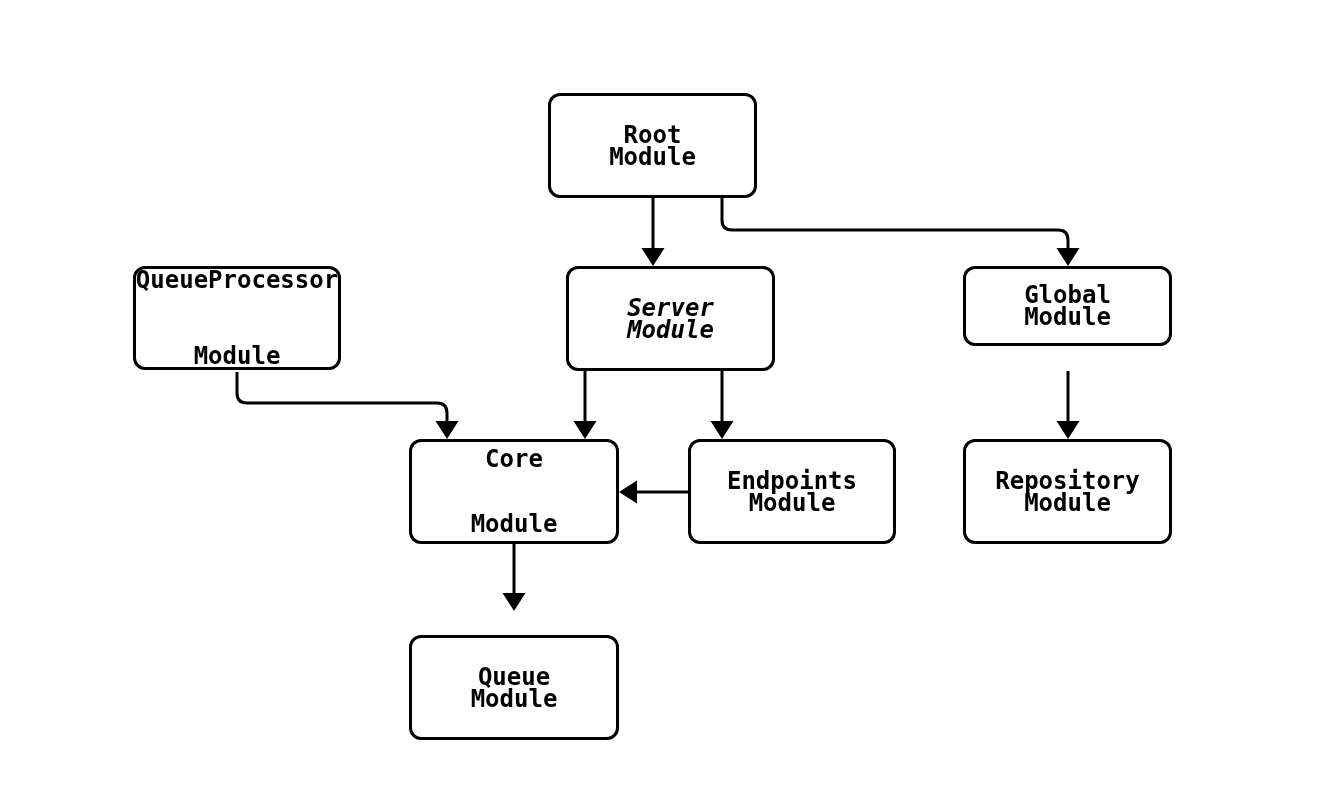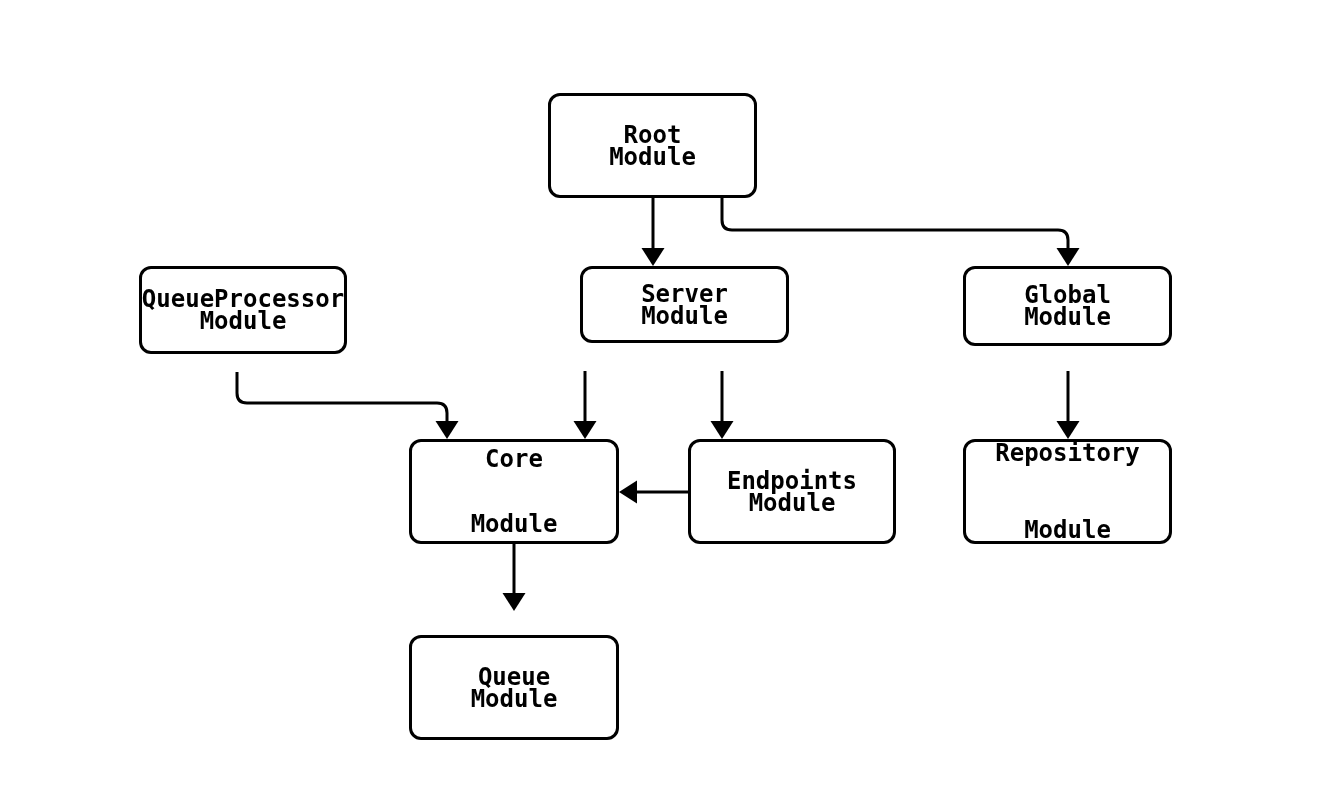--- a/index.html
+++ b/index.html
@@ -44,26 +44,26 @@
     stroke: #000000;
     stroke-width: 3;
     stroke-linejoin: round;
   }
   .arrowhead {
     fill: #000000;
     stroke: none;
   }
   
   #n-root          { left: 548px;  top: 93px;  width: 209px; height: 105px; }
-  #n-queueprocessor{ left: 139px;  top: 266px; width: 208px; height: 88px; }
-  #n-server        { left: 580px;  top: 266px; width: 209px; height: 77px; }
+  #n-queueprocessor{ left: 133px;  top: 266px; width: 208px; height: 104px; justify-content: space-between; }
+  #n-server        { left: 566px;  top: 266px; width: 209px; height: 105px; font-style: italic; }
   #n-global        { left: 963px;  top: 266px; width: 209px; height: 80px; }
   #n-core          { left: 409px;  top: 439px; width: 210px; height: 105px; gap: 43px; }
   #n-endpoints     { left: 688px;  top: 439px; width: 208px; height: 105px; }
-  #n-repository    { left: 963px;  top: 439px; width: 209px; height: 105px; justify-content: space-between; }
+  #n-repository    { left: 963px;  top: 439px; width: 209px; height: 105px; }
   #n-queue         { left: 409px;  top: 611px; width: 210px; height: 105px; margin-top: 24px; }
 </style>
 </head>
 <body>
 
 <div id="canvas">
 
   <svg id="edges" viewBox="0 0 1337 809" xmlns="http://www.w3.org/2000/svg">
 
     <g>

